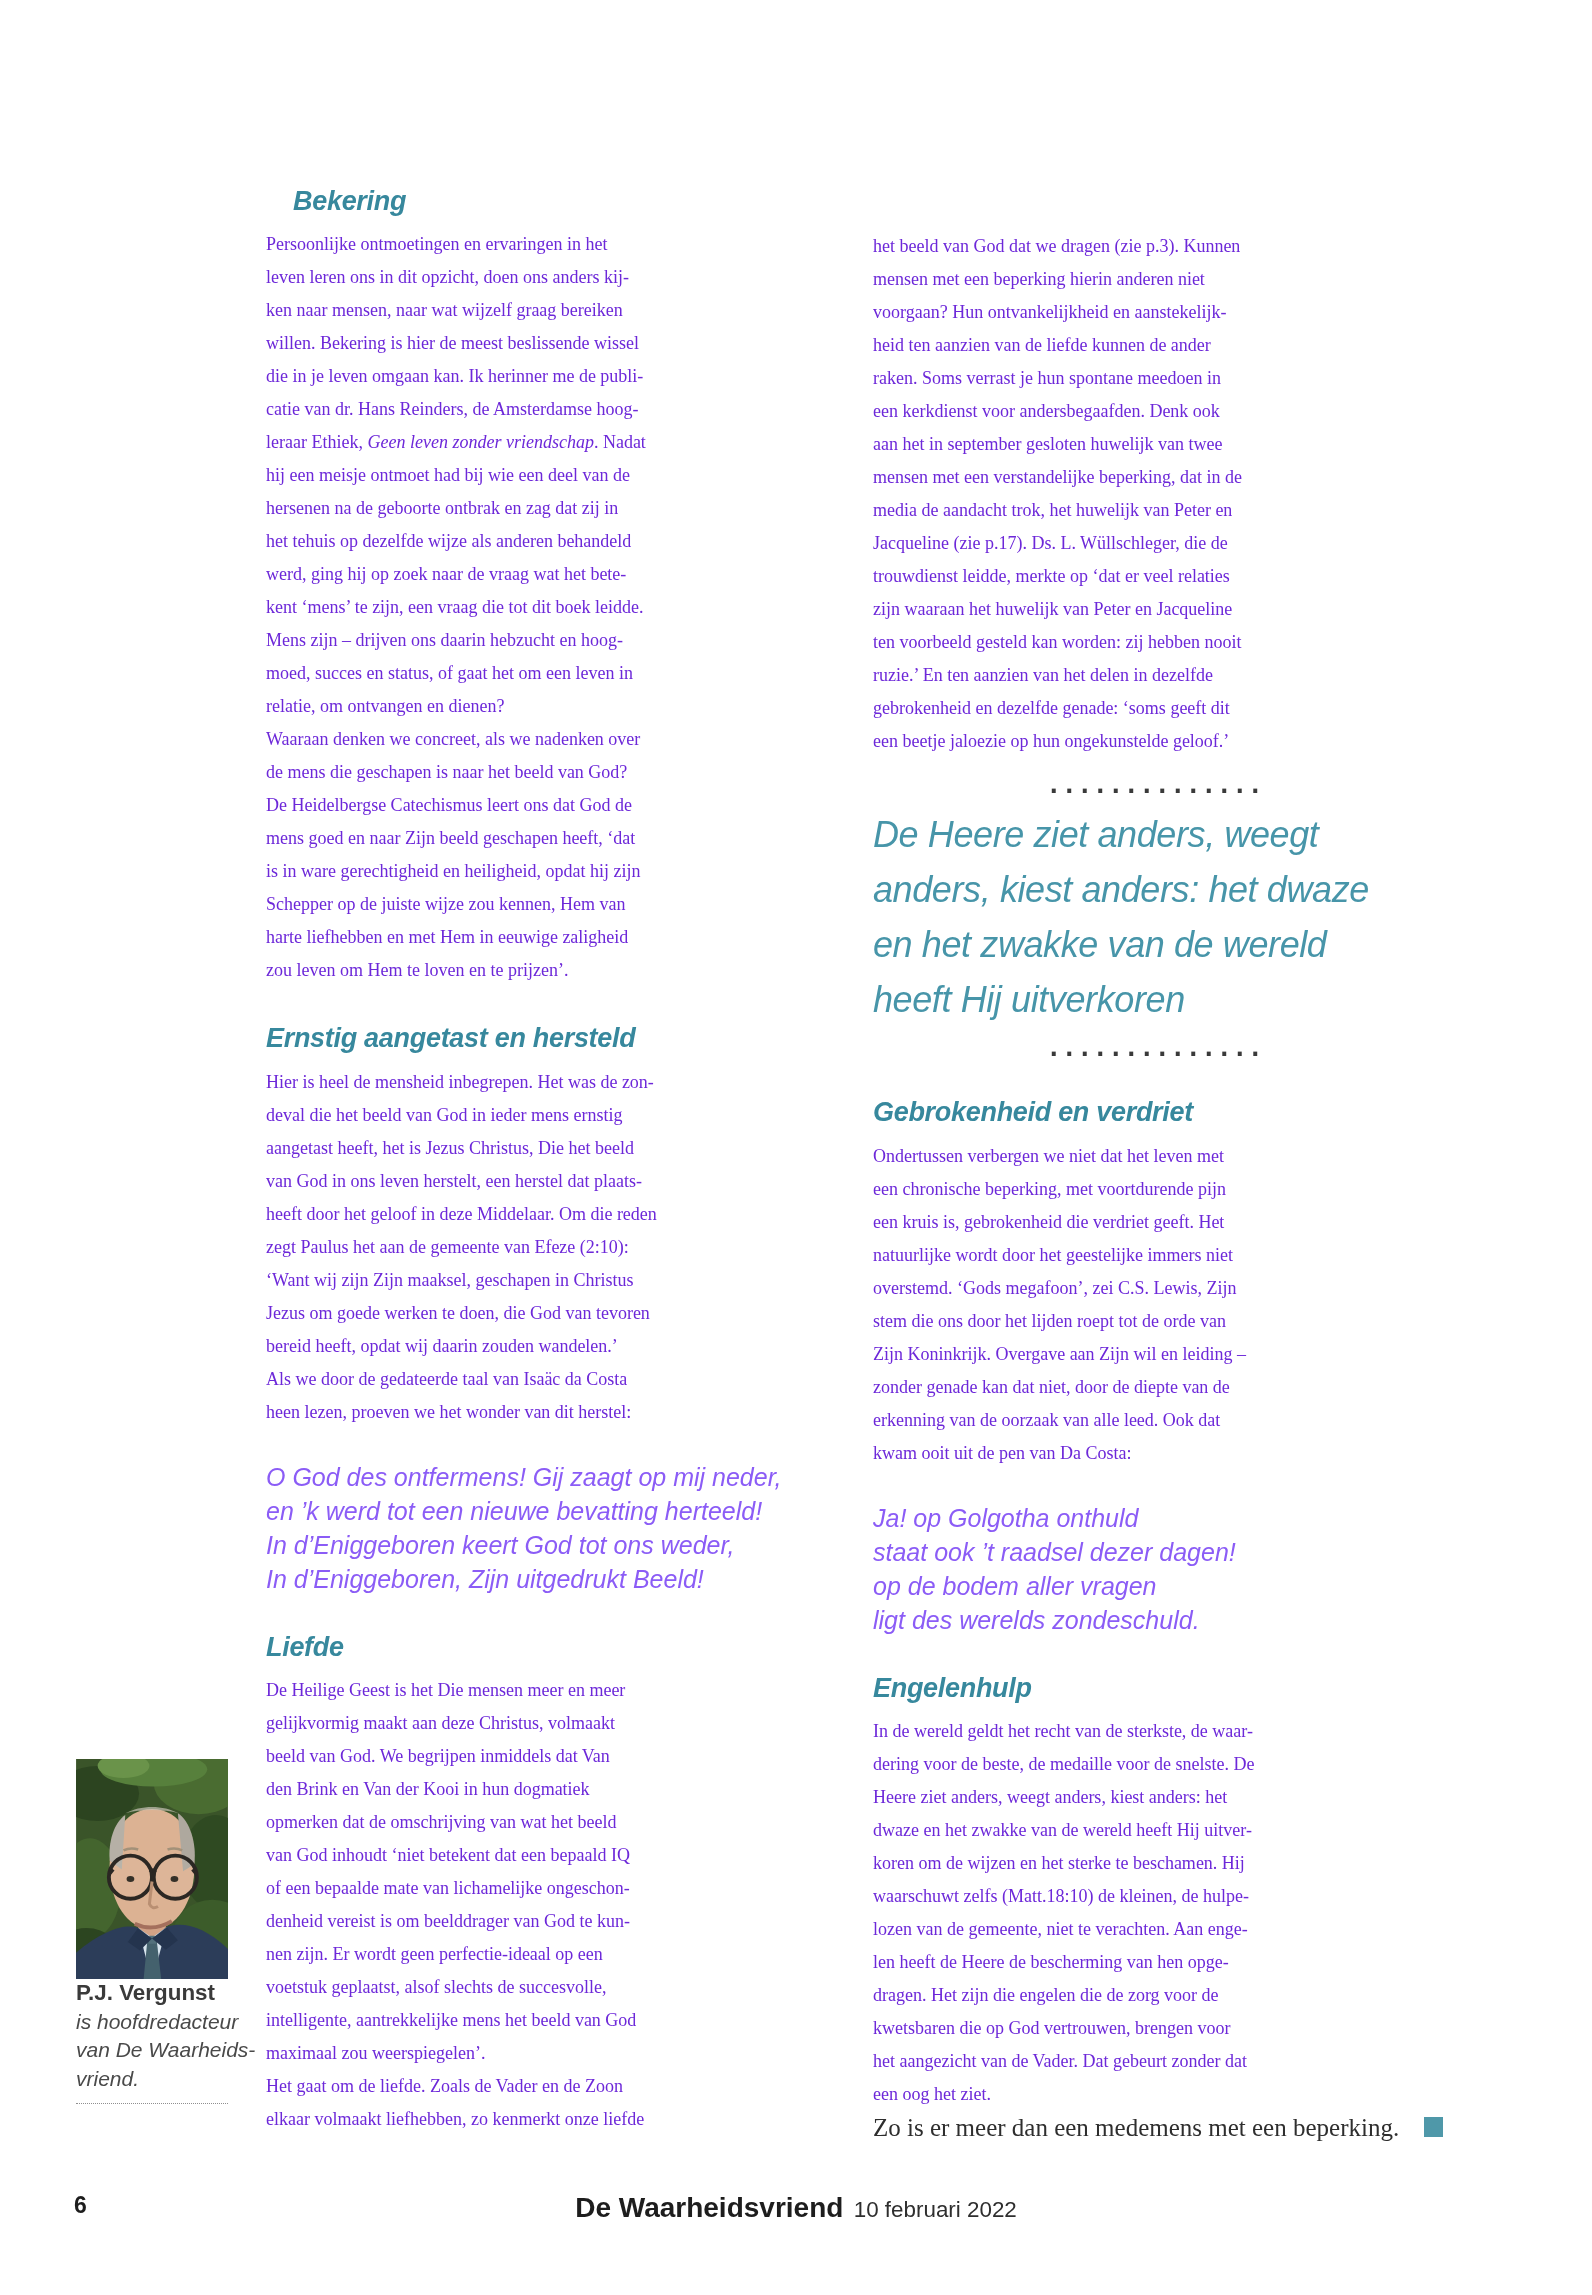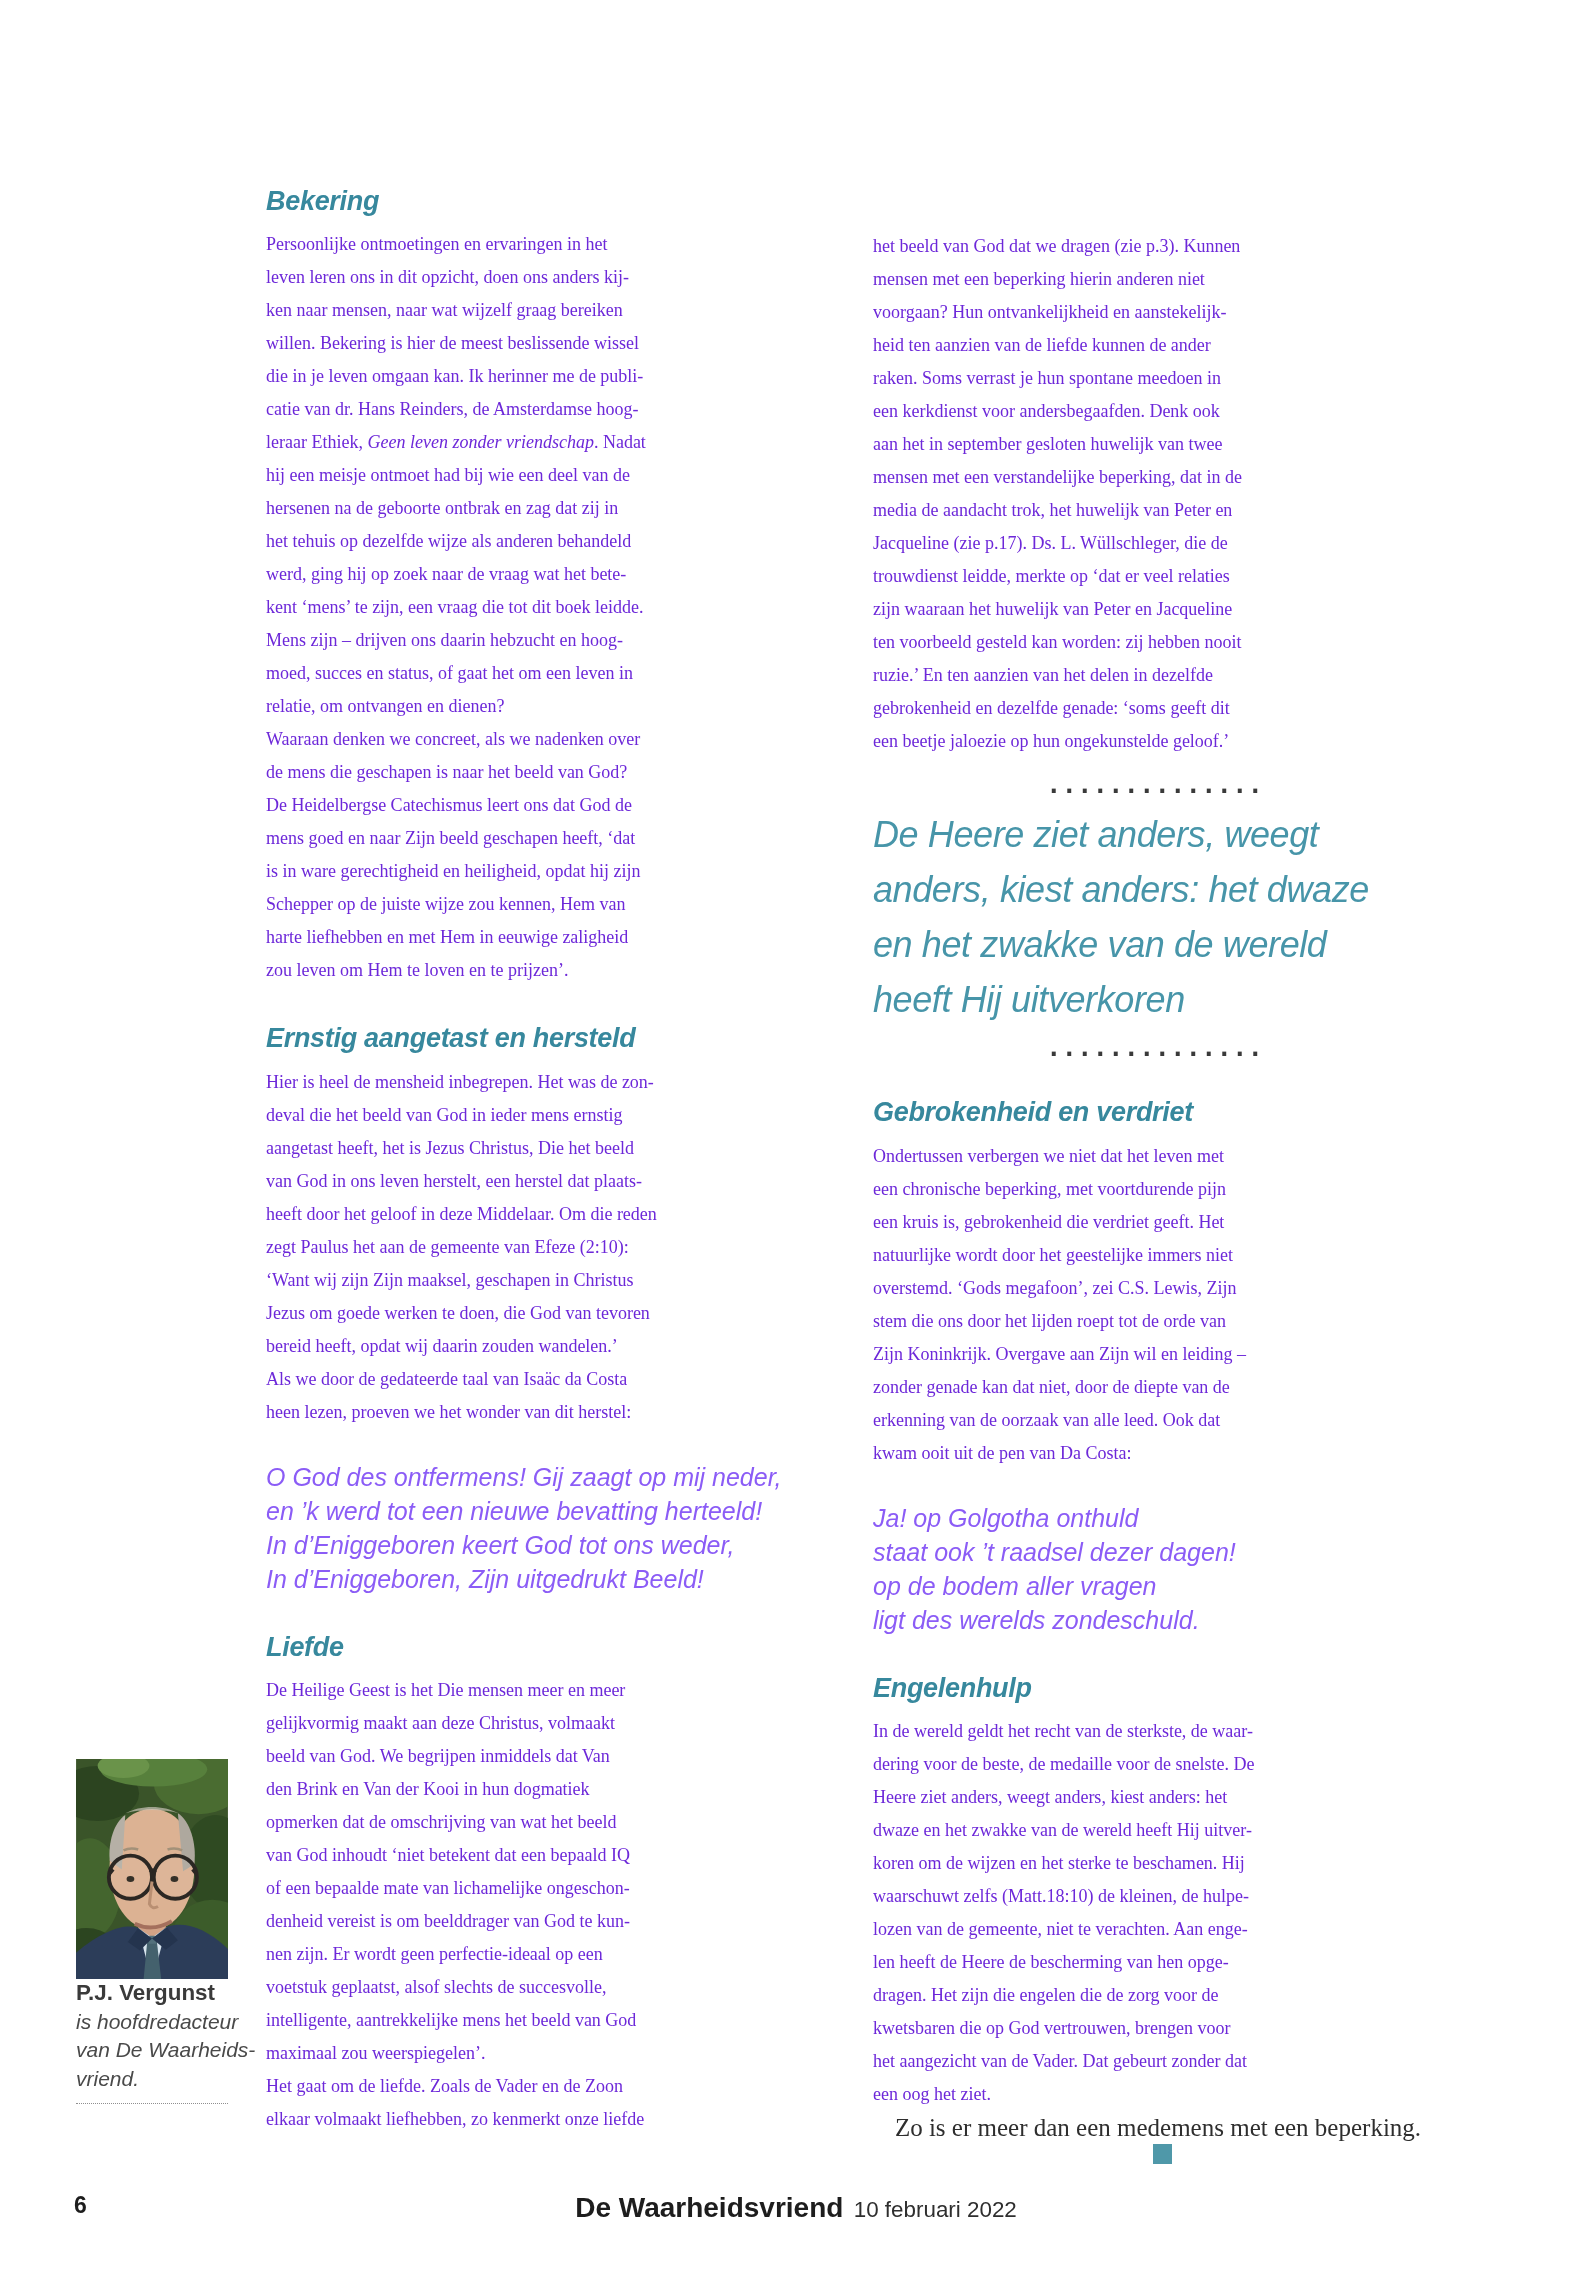--- a/index.html
+++ b/index.html
@@ -3,33 +3,33 @@
 <meta charset="utf-8">
 <style>
   html,body{margin:0;padding:0;background:#e8e8e8;}
   .page{position:relative;width:1592px;height:2295px;background:#ffffff;overflow:hidden;
         font-family:"Liberation Serif",serif;color:#2e2e2e;}
   .col{position:absolute;width:570px;}
   .col-left{left:266px;top:185px;}
   .col-right{left:873px;top:230px;}
   h2.sec{font-family:"Liberation Sans",sans-serif;font-style:italic;font-weight:bold;
          font-size:27px;line-height:33px;color:#37889d;margin:35px 0 10.4px 0;letter-spacing:-0.3px;}
-  .col-left h2.sec:first-child{margin-top:0;}
+  .col-left h2.sec:first-child{margin-top:0;margin-left:27px;}
   .body{font-size:18px;line-height:33px;white-space:pre;color:#6d28d9;}
   .body em{}
   .poem{font-family:"Liberation Sans",sans-serif;font-style:italic;font-size:25px;
         line-height:34px;white-space:pre;margin:31px 0;color:#8b5cf6;}
   .dots{text-align:center;font-family:"DejaVu Sans",sans-serif;font-weight:bold;
         font-size:22.4px;line-height:26px;letter-spacing:7px;color:#3a3a3a;margin:14px 0 3.5px 0;}
   .dots.below{margin:8.6px 0 1.7px 0;}
   .pullquote{font-family:"Liberation Sans",sans-serif;font-style:italic;font-size:36px;
              line-height:55px;color:#4795a9;text-align:left;white-space:pre;margin:8.6px 0;
              letter-spacing:-0.4px;}
   .lastline{display:flex;justify-content:space-between;align-items:center;
-            font-size:25px;line-height:33px;flex-direction:column;}
+            font-size:25px;line-height:33px;}
   .end-square{display:inline-block;width:19px;height:20px;background:#4f98a9;margin-left:8.6px;}
   .author{position:absolute;left:76px;top:1759px;width:152px;}
   .author-photo{display:block;width:152px;height:220px;}
   .author-name{font-family:"Liberation Sans",sans-serif;font-weight:bold;font-size:22.4px;
                line-height:28.5px;color:#3a3a3a;}
   .author-role{font-family:"Liberation Sans",sans-serif;font-style:italic;font-size:21px;
                line-height:28.5px;color:#4a4a4a;white-space:pre;padding-bottom:10.4px;
                border-bottom:1.7px dotted #8f8f8f;}
   .page-number{position:absolute;left:74px;top:2192px;font-family:"Liberation Sans",sans-serif;
                font-weight:bold;font-size:23px;color:#1d1d1d;}

